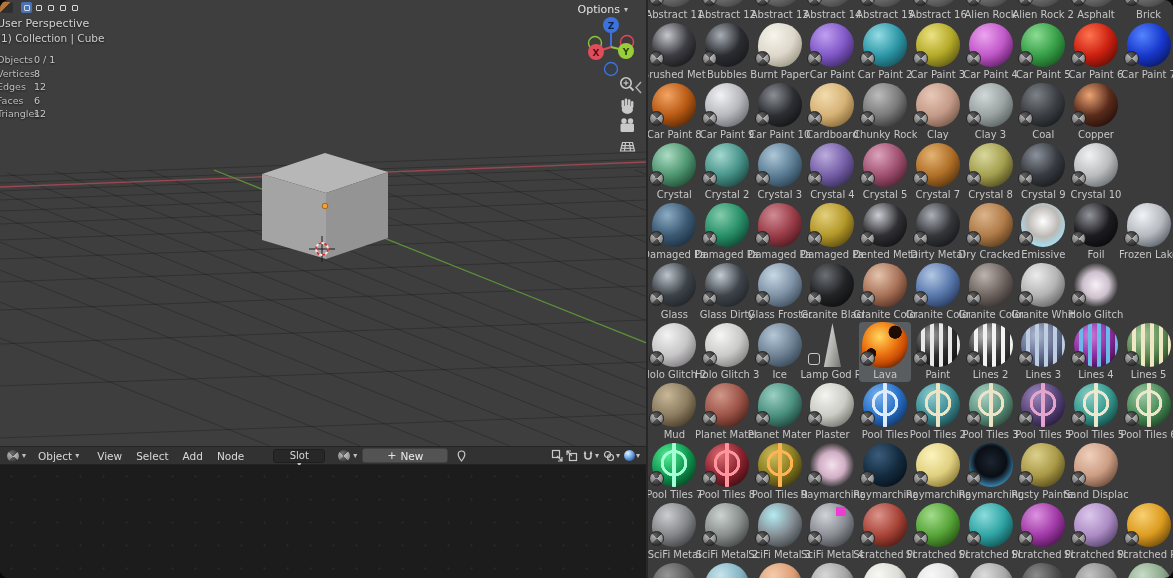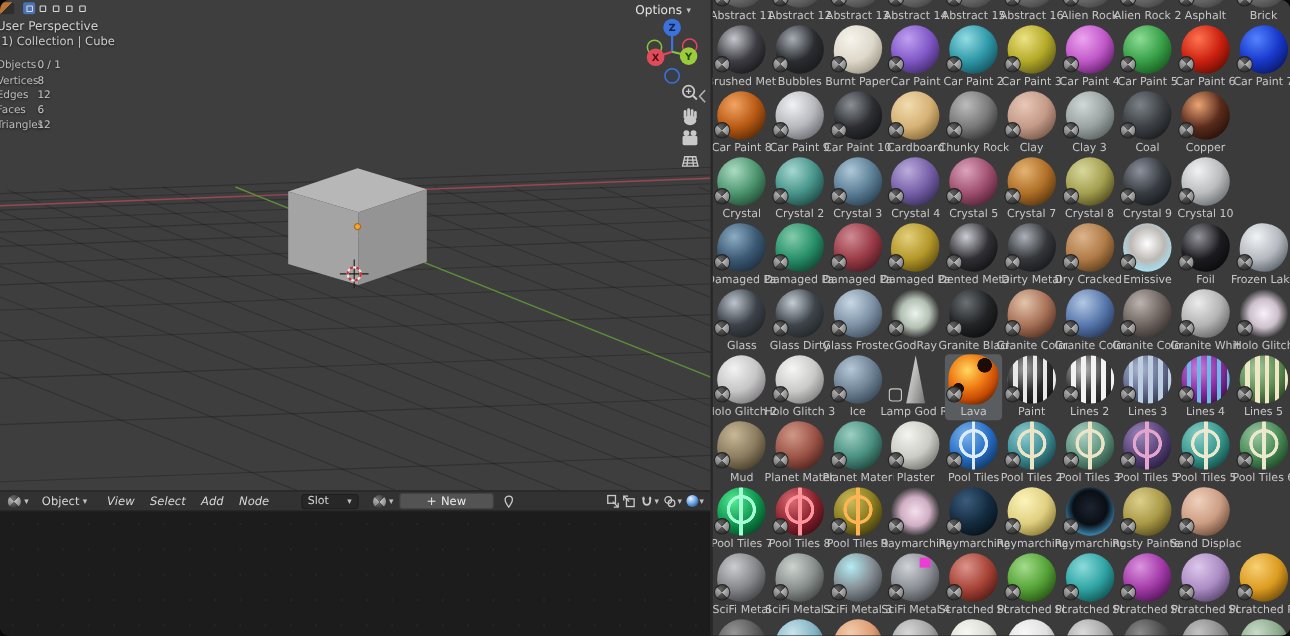--- a/index.html
+++ b/index.html
@@ -31,23 +31,23 @@
   .se-header{display:flex;align-items:center;height:19px;background:#323232;border-top:1px solid #252525;
              border-bottom:1px solid #222;padding:0 4px;font-size:10.5px;color:#d8d8d8;}
   .se-body{position:absolute;left:0;top:19px;right:0;bottom:0;background:#1c1c1c;
            background-image:radial-gradient(#262626 1px,transparent 1.3px);background-size:23px 23px;}
   .hdr-ball{width:12px;height:12px;border-radius:50%;display:inline-block;
             background:radial-gradient(circle at 35% 30%,rgba(255,255,255,.3),rgba(0,0,0,.35) 80%),
                        conic-gradient(from 45deg,#cfcfcf 0 25%,#4c4c4c 25% 50%,#9c9c9c 50% 75%,#333 75%);}
   .dd{display:flex;align-items:center;gap:3px;padding:0 3px;}
   .mode-dd{margin-left:6px;}
   .menubar{display:flex;margin-left:8px;}
-  .menu-item{padding:0 7px;cursor:default;font-style:italic;}
+  .menu-item{padding:0 7px;cursor:default;}
   .slot-dd{margin-left:22px;background:#272727;border:1px solid #1e1e1e;border-radius:3px;height:14px;
-           width:52px;display:flex;align-items:center;justify-content:space-between;padding:0 5px;font-size:10px;}
+           width:52px;display:flex;align-items:center;justify-content:space-between;padding:0 5px;font-size:10px;flex-direction:column;}
   .browse-dd{margin-left:10px;}
   .new-btn{margin-left:2px;width:86px;height:15px;background:#535353;border:1px solid #414141;border-radius:3px;
            display:flex;align-items:center;justify-content:center;gap:4px;color:#ececec;font-size:10.5px;}
   .plus{font-size:11px;line-height:1;color:#e6e6e6;}
   .pin{margin-left:8px;display:flex;align-items:center;}
   .se-right{margin-left:auto;display:flex;align-items:center;gap:4px;padding-right:2px;}
   .icon-grp{display:flex;align-items:center;gap:1px;}
   .mini-ball{width:11px;height:11px;border-radius:50%;
              background:radial-gradient(circle at 35% 30%,#e8f4ff 0%,#6aa6e8 45%,#163a6a 95%);display:inline-block;}
 
@@ -520,25 +520,20 @@
     <div class="mat-sphere" style="background-image: radial-gradient(circle at 35% 28%, rgb(196, 204, 212) 0%, rgb(62, 68, 74) 48%, rgb(24, 28, 32) 94%);"></div>
     <div class="mat-badge"></div>
     <div class="mat-label">Glass Dirty</div>
   </div>
           <div class="mat-tile">
     <div class="mat-sphere" style="background-image: radial-gradient(circle at 35% 28%, rgb(200, 216, 228) 0%, rgb(126, 146, 166) 48%, rgb(44, 56, 68) 94%);"></div>
     <div class="mat-badge"></div>
     <div class="mat-label">Glass Frosted</div>
   </div>
           <div class="mat-tile">
-    <div class="mat-sphere" style="background: radial-gradient(circle, rgb(236, 244, 236) 0%, rgb(180, 192, 180) 42%, rgba(0, 0, 0, 0) 72%);"></div>
-    <div class="mat-badge"></div>
-    <div class="mat-label">GodRay</div>
-  </div>
-          <div class="mat-tile">
     <div class="mat-sphere rock" style="background-image: radial-gradient(circle at 35% 28%, rgb(108, 112, 116) 0%, rgb(34, 36, 38) 48%, rgb(6, 7, 8) 94%);"></div>
     <div class="mat-badge"></div>
     <div class="mat-label">Granite Black</div>
   </div>
           <div class="mat-tile">
     <div class="mat-sphere rock" style="background-image: radial-gradient(circle at 35% 28%, rgb(228, 196, 172) 0%, rgb(168, 114, 88) 48%, rgb(60, 28, 16) 94%);"></div>
     <div class="mat-badge"></div>
     <div class="mat-label">Granite Color...</div>
   </div>
           <div class="mat-tile">

